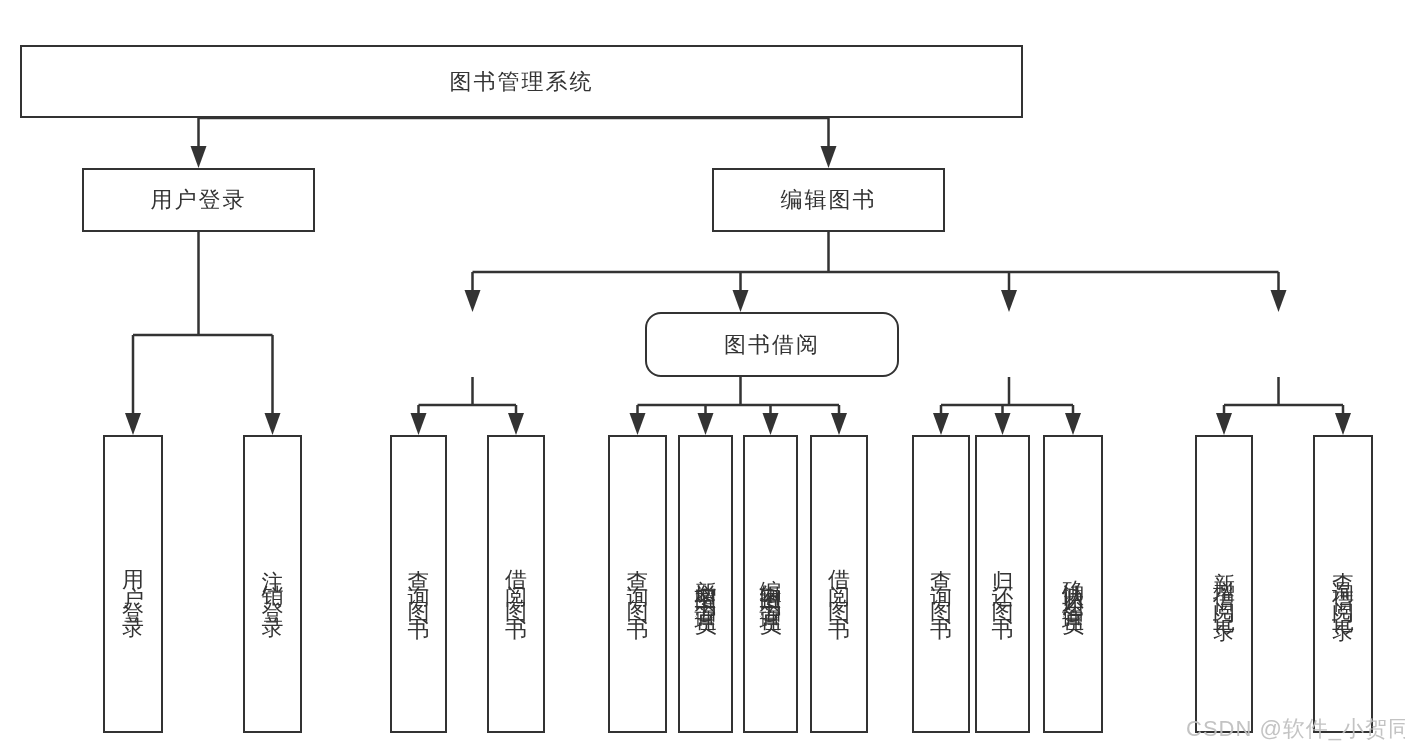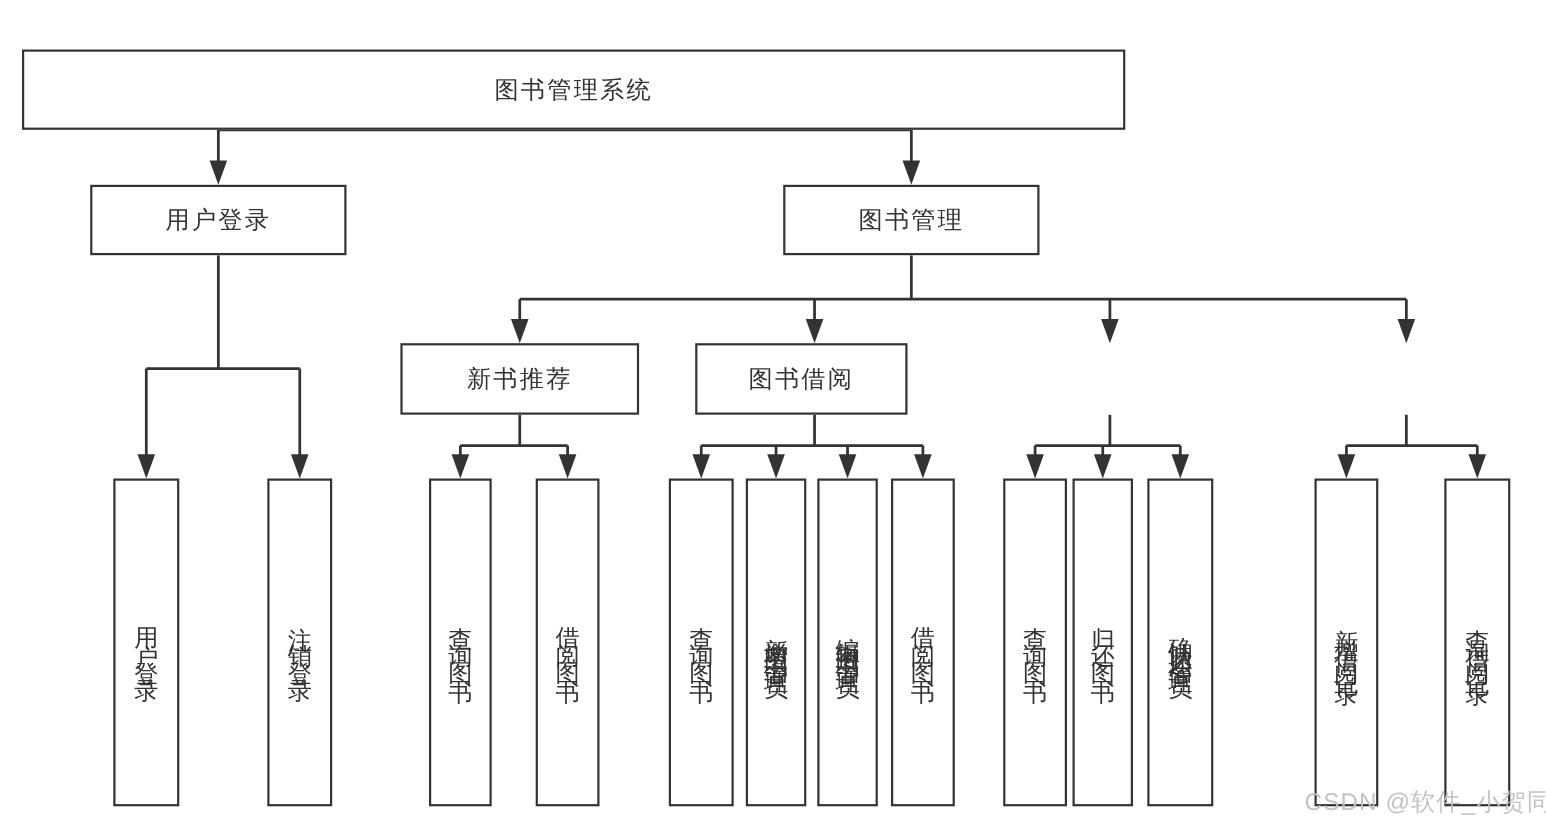--- a/index.html
+++ b/index.html
@@ -72,24 +72,23 @@
       <polygon points="994.5,413 1010.5,413 1002.5,435"></polygon>
       <polygon points="1065,413 1081,413 1073,435"></polygon>
       <polygon points="1216,413 1232,413 1224,435"></polygon>
       <polygon points="1335,413 1351,413 1343,435"></polygon>
     </g>
   </svg>
 
   <div class="node h-node" style="left:20px;top:13px;width:1003px;height:73px;margin-top:32px;">图书管理系统</div>
 
   <div class="node h-node" style="left:82px;top:168px;width:233px;height:64px;">用户登录</div>
-  <div class="node h-node" style="left:712px;top:168px;width:233px;height:64px;">图书管理</div>
+  <div class="node h-node" style="left:712px;top:168px;width:233px;height:64px;">编辑图书</div>
 
-  <div class="node h-node" style="left:364px;top:312px;width:217px;height:65px;">新书推荐</div>
-  <div class="node h-node" style="left:632px;top:312px;width:193px;height:65px;">图书借阅</div>
+  <div class="node h-node" style="left:645px;top:312px;width:254px;height:65px;border-radius:16px;">图书借阅</div>
 
   <div class="node v-node v-short" style="left:103px;top:435px;width:60px;height:298px;">用户登录</div>
   <div class="node v-node v-short" style="left:243px;top:435px;width:59px;height:298px;">注销登录</div>
 
   <div class="node v-node v-short" style="left:390px;top:435px;width:57px;height:298px;">查询图书</div>
   <div class="node v-node v-short" style="left:487px;top:435px;width:58px;height:298px;">借阅图书</div>
 
   <div class="node v-node v-short" style="left:608px;top:435px;width:59px;height:298px;">查询图书</div>
   <div class="node v-node v-long" style="left:678px;top:435px;width:55px;height:298px;">新增图书（管理员）</div>
   <div class="node v-node v-long" style="left:743px;top:435px;width:55px;height:298px;">编辑图书（管理员）</div>

